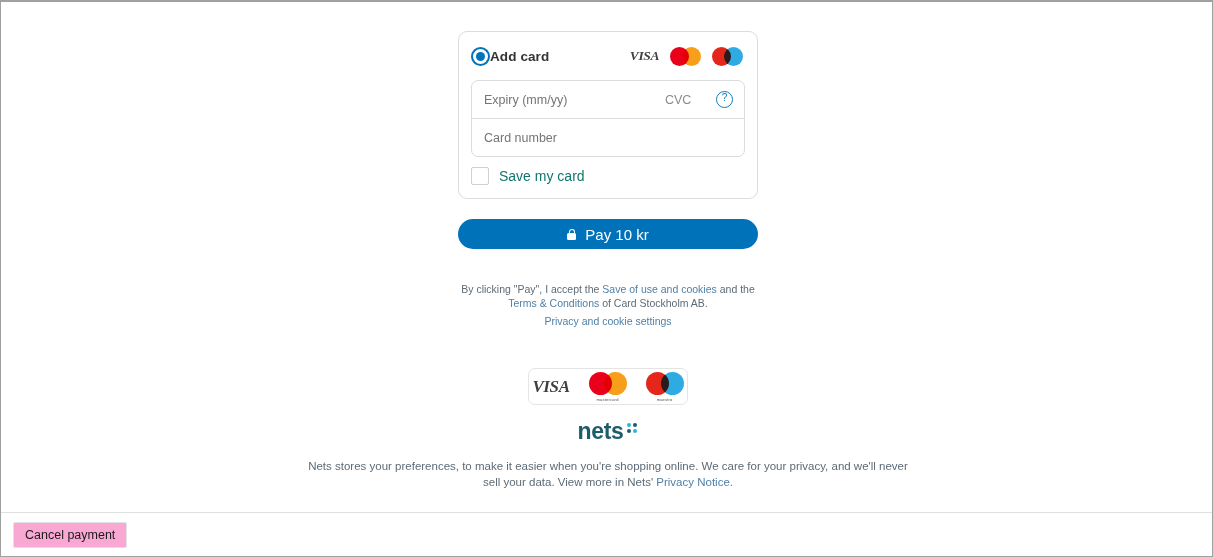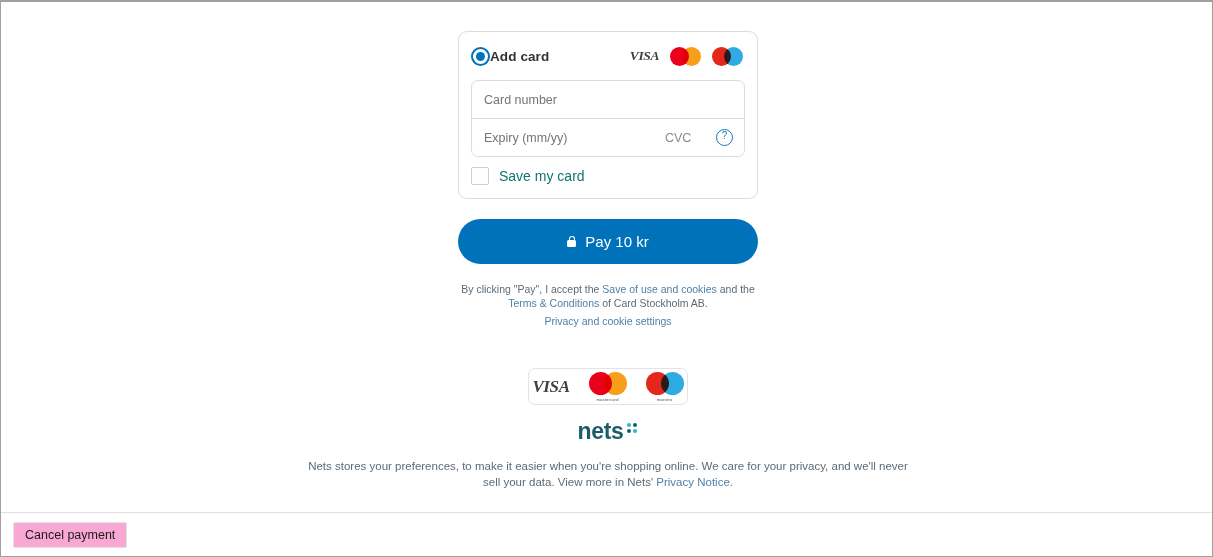--- a/index.html
+++ b/index.html
@@ -192,21 +192,21 @@
     font-size: 14px;
     color: #0f766e;
   }
 
   
   .pay-button {
     position: absolute;
     left: 457px;
     top: 217px;
     width: 300px;
-    height: 45px;
+    height: 30px;
     border: none;
     border-radius: 24px;
     background: #0072ba;
     color: #ffffff;
     font-size: 15px;
     font-family: "Liberation Sans", sans-serif;
     display: flex;
     align-items: center;
     justify-content: center;
     gap: 9px;
@@ -379,28 +379,28 @@
           </span>
           <span class="circles mc-sm mo-sm">
             <span class="c1"></span>
               <span class="c2"></span>
           </span>
         </span>
       </div>
 
       <div class="fields">
         <div class="field-row">
-          <input class="field" style="border: none; outline: none; background: transparent; font-family: &quot;Liberation Sans&quot;, sans-serif;" placeholder="Card number">
-        </div>
-        <div class="field-row">
           <input class="field expiry" style="border: none; outline: none; background: transparent; font-family: &quot;Liberation Sans&quot;, sans-serif;" placeholder="Expiry (mm/yy)">
           <span class="cvc-wrap">
             <span class="cvc-label">CVC</span>
             <span class="help-icon">?</span>
           </span>
+        </div>
+        <div class="field-row">
+          <input class="field" style="border: none; outline: none; background: transparent; font-family: &quot;Liberation Sans&quot;, sans-serif;" placeholder="Card number">
         </div>
       </div>
 
       <div class="save-row">
         <span class="checkbox"></span>
         <span class="save-label">Save my card</span>
       </div>
     </div>
 
     <button class="pay-button">

